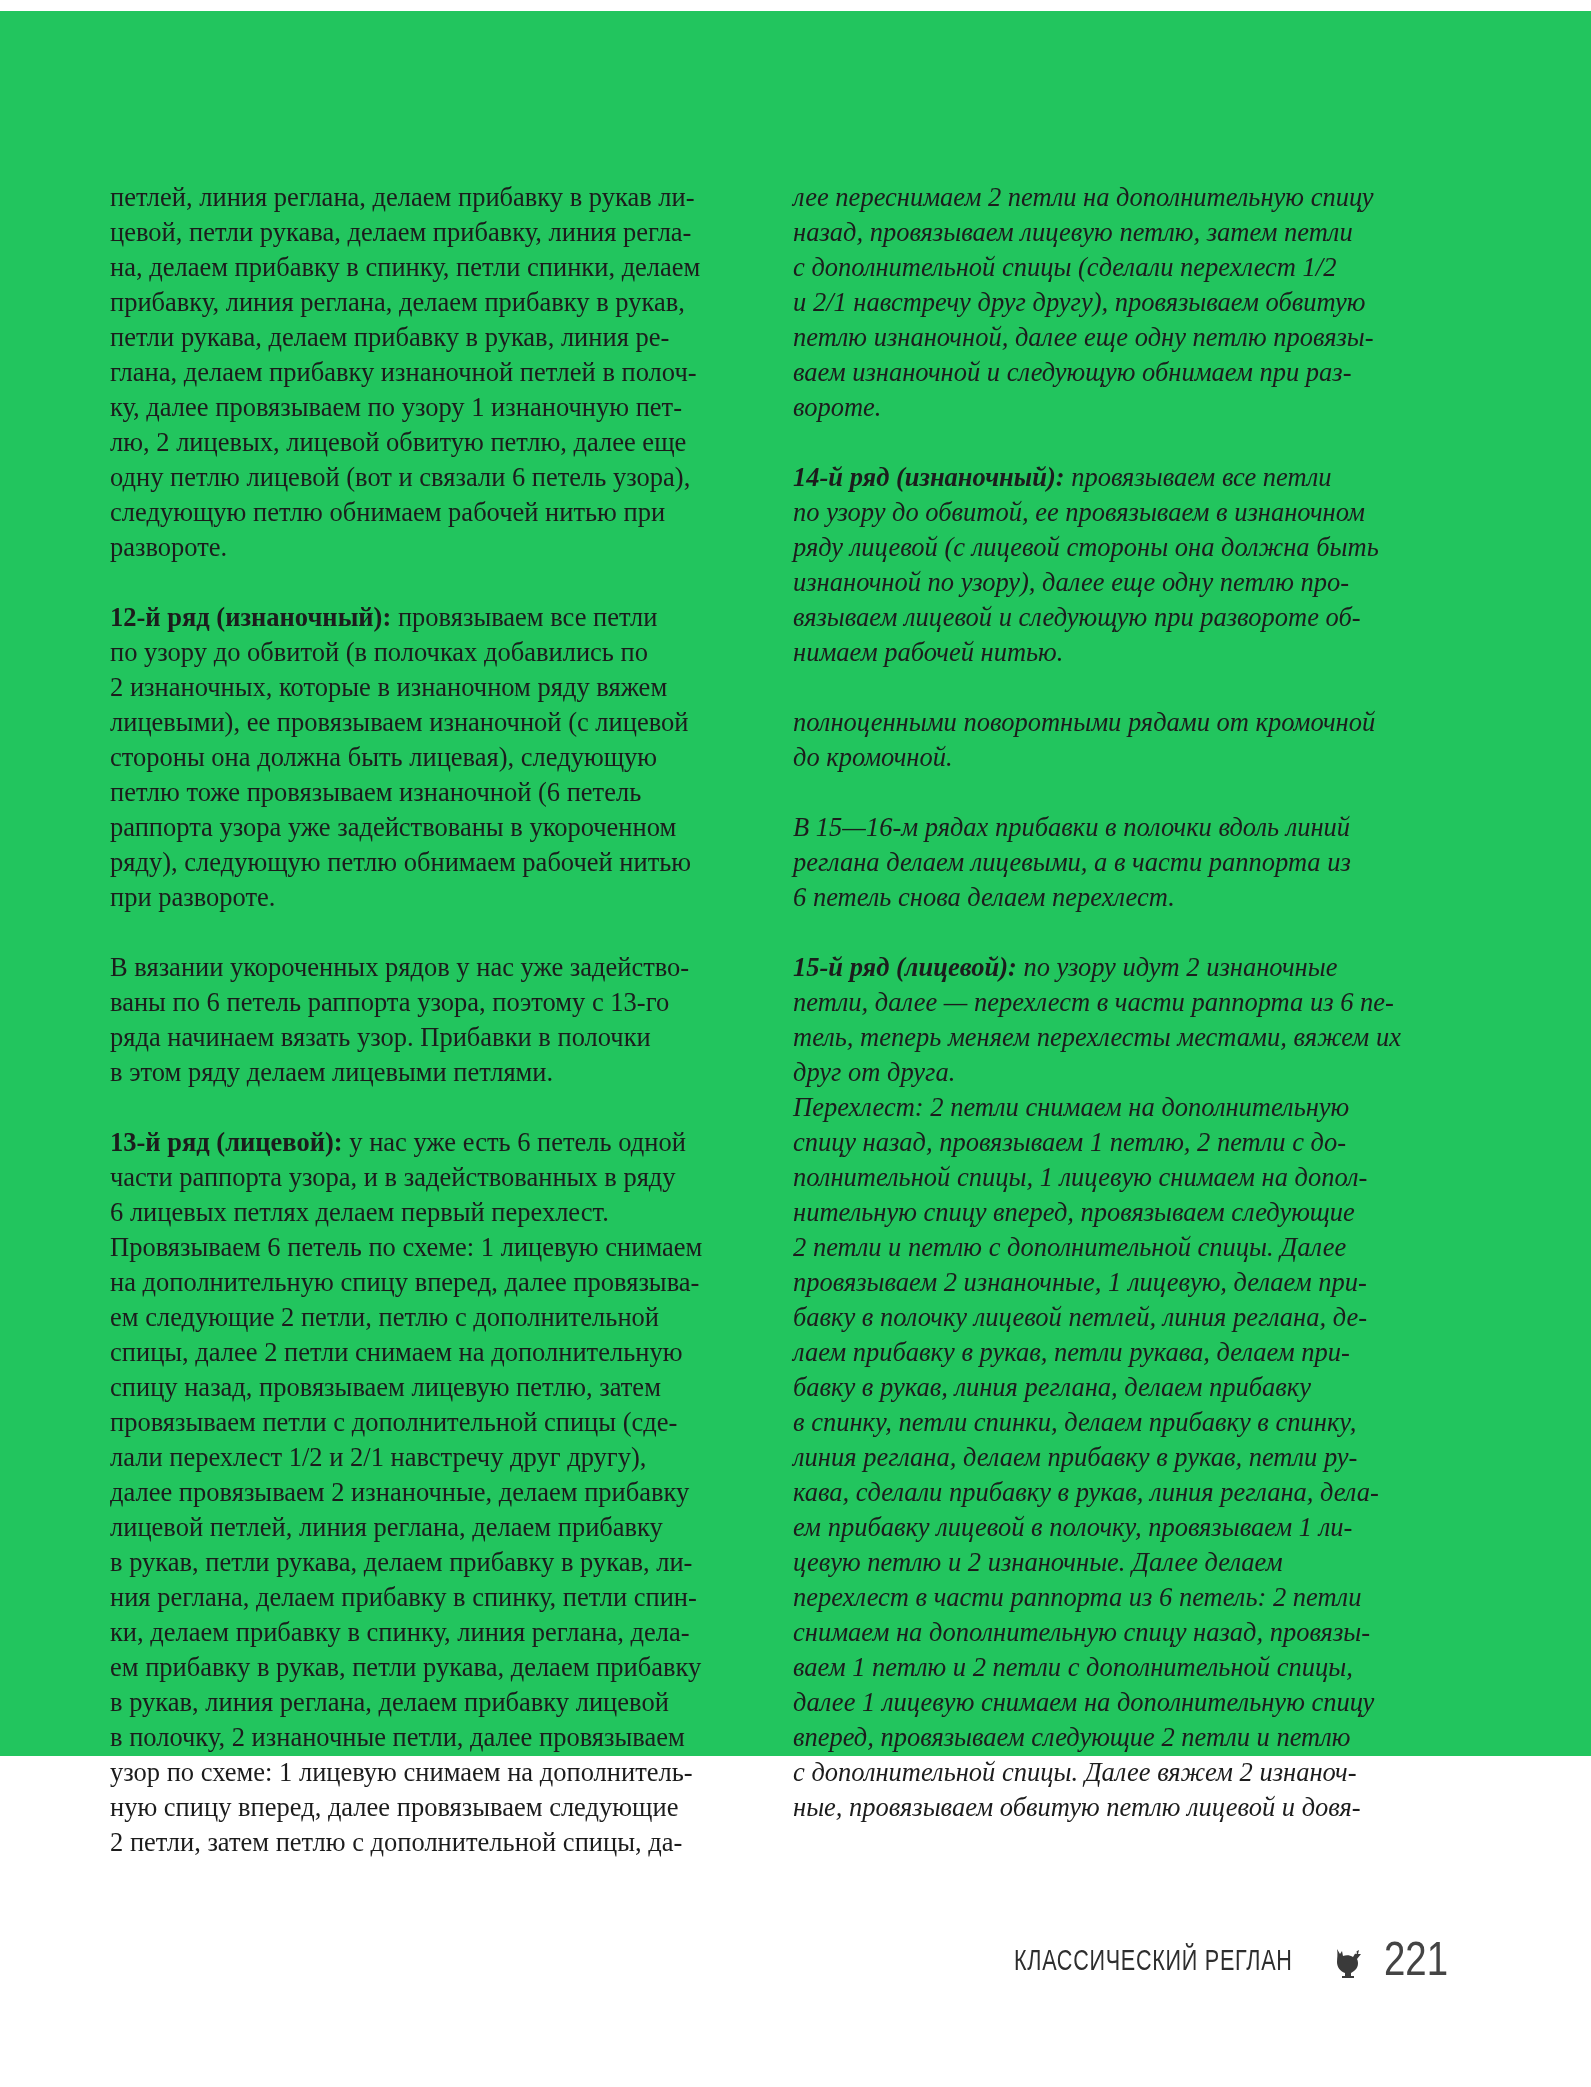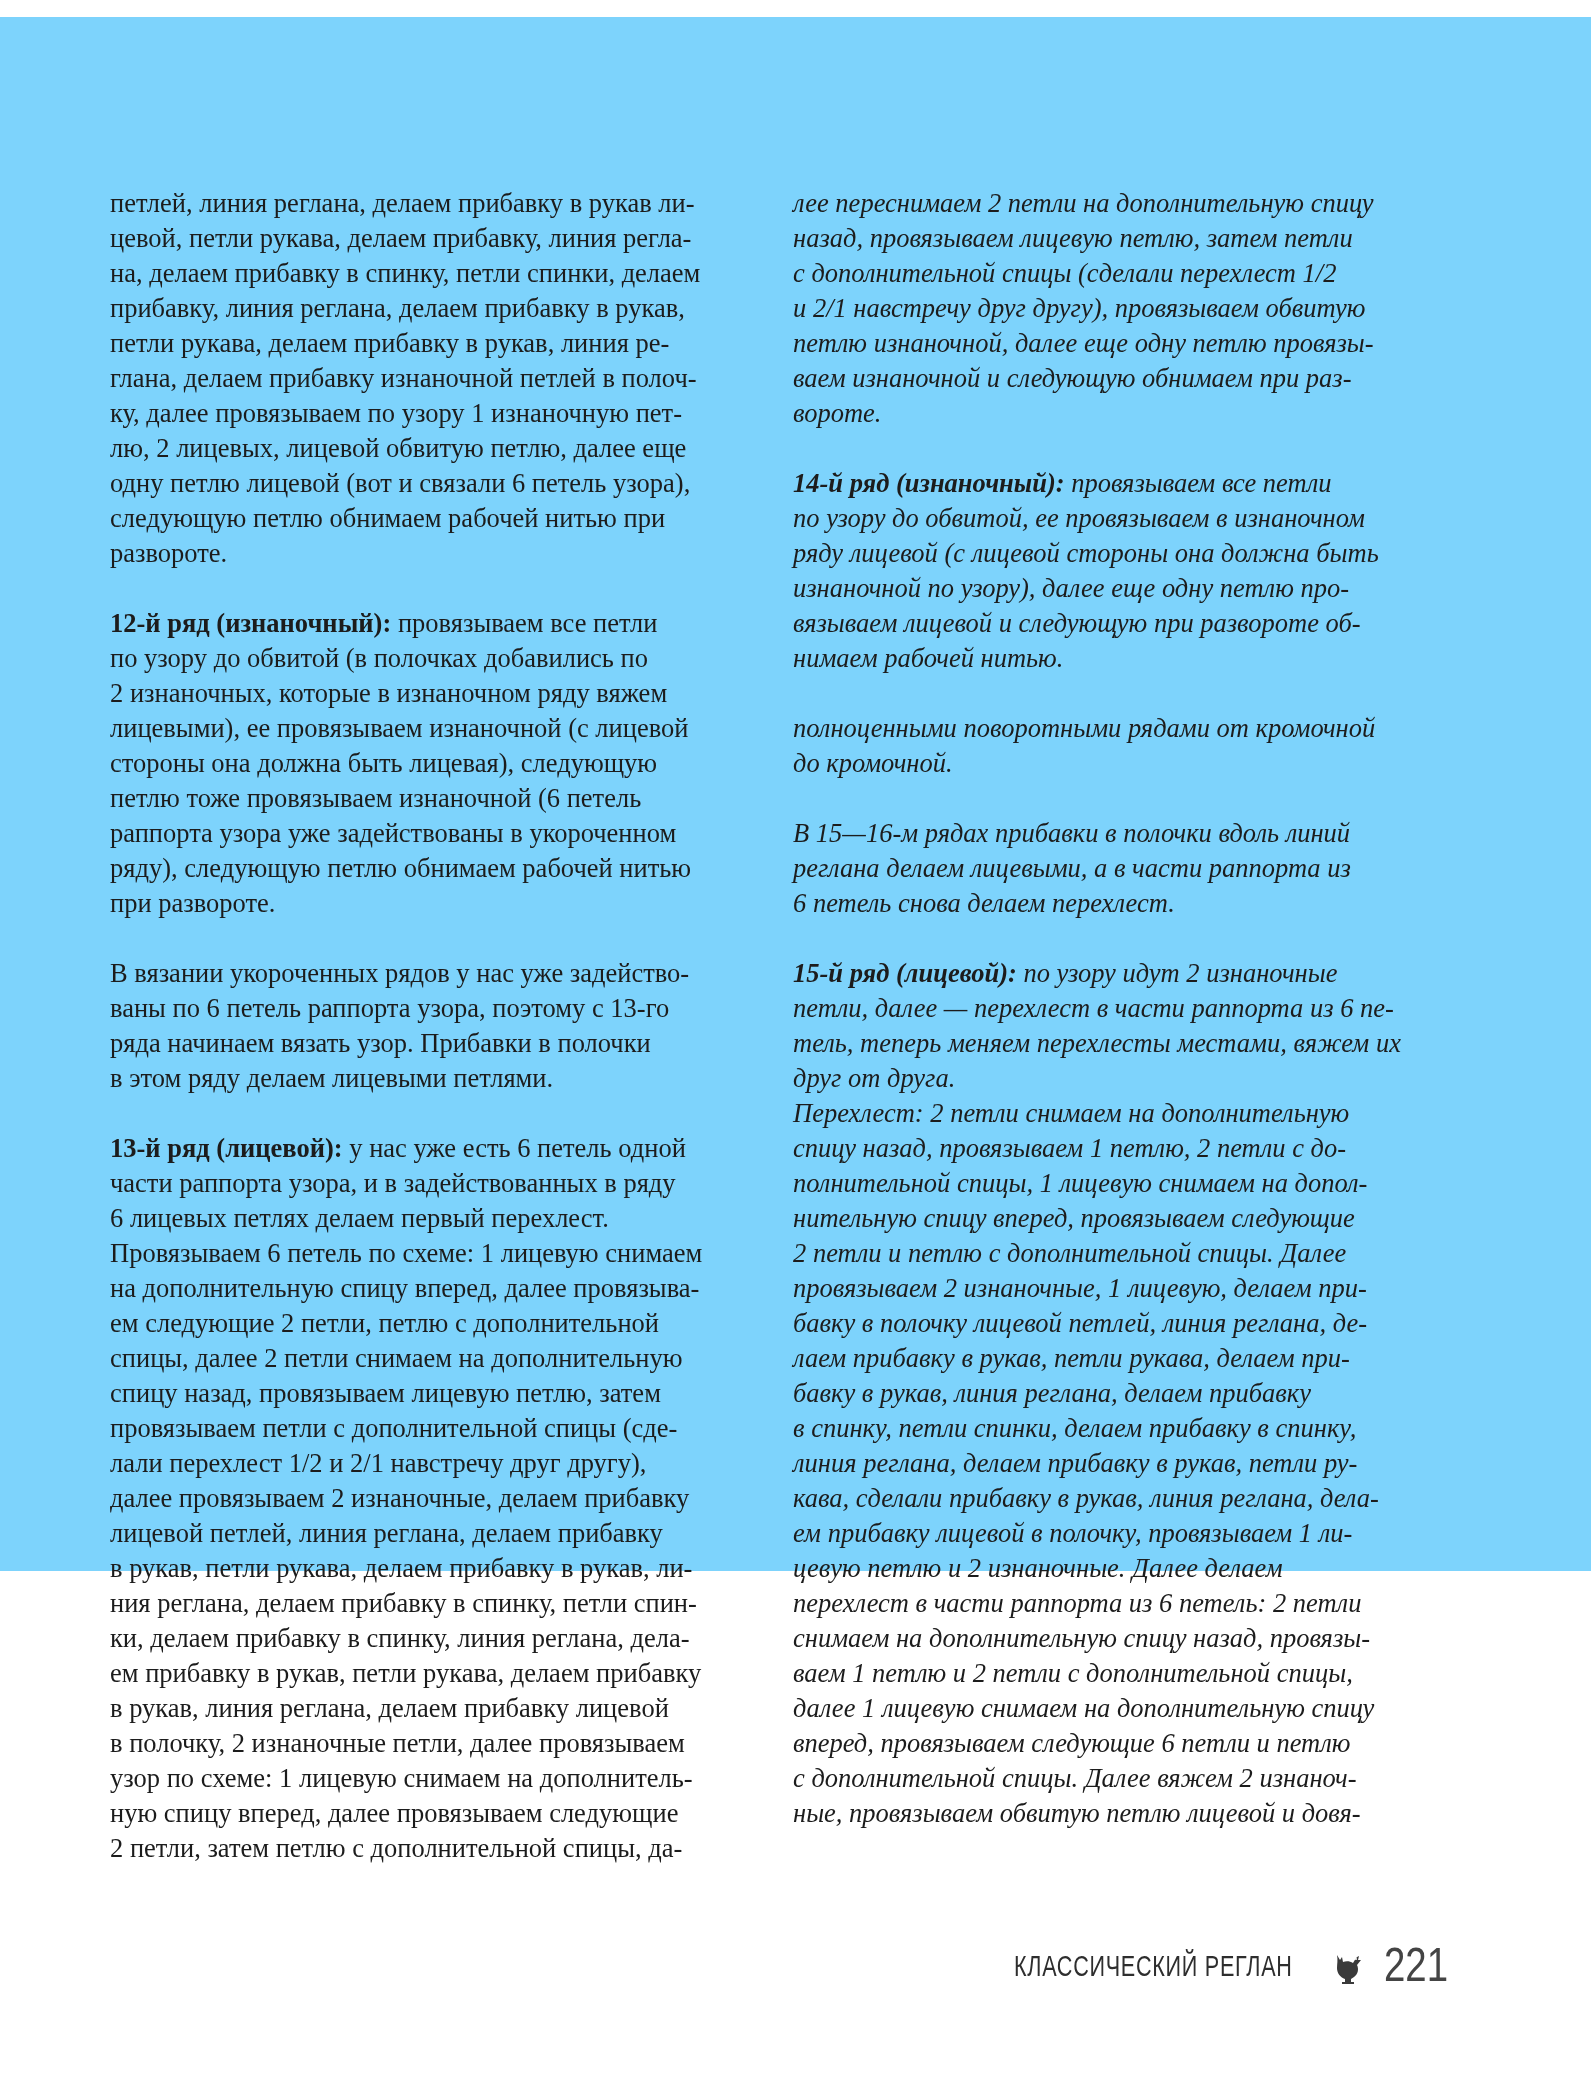--- a/index.html
+++ b/index.html
@@ -1,17 +1,17 @@
 <!DOCTYPE html>
 <html><head>
 <meta charset="utf-8">
 <style>
   html, body { margin: 0; padding: 0; background: #ffffff; }
   body { width: 1591px; height: 2087px; position: relative; overflow: hidden; }
-  .page { position: absolute; left: 0; top: 17px; width: 1591px; height: 1554px; background: #7dd3fc; }
+  .page { position: absolute; left: 0; top: 11px; width: 1591px; height: 1745px; background: #22c55e; }
   .column {
     position: absolute; top: 169px;
     font-family: "Liberation Serif", "DejaVu Serif", serif;
     font-size: 26.5px; line-height: 35px; color: #1c1c1c;
   }
   .col-left { left: 110px; width: 640px; }
   .col-right { left: 793px; width: 640px; font-style: italic; }
   .line { display: block; white-space: nowrap; height: 35px; }
   .blank { display: block; height: 35px; }
   .bold { font-weight: bold; }
@@ -123,21 +123,21 @@
       <span class="line"><span>бавку в рукав, линия реглана, делаем прибавку</span></span>
       <span class="line"><span>в спинку, петли спинки, делаем прибавку в спинку,</span></span>
       <span class="line"><span>линия реглана, делаем прибавку в рукав, петли ру-</span></span>
       <span class="line"><span>кава, сделали прибавку в рукав, линия реглана, дела-</span></span>
       <span class="line"><span>ем прибавку лицевой в полочку, провязываем 1 ли-</span></span>
       <span class="line"><span>цевую петлю и 2 изнаночные. Далее делаем</span></span>
       <span class="line"><span>перехлест в части раппорта из 6 петель: 2 петли</span></span>
       <span class="line"><span>снимаем на дополнительную спицу назад, провязы-</span></span>
       <span class="line"><span>ваем 1 петлю и 2 петли с дополнительной спицы,</span></span>
       <span class="line"><span>далее 1 лицевую снимаем на дополнительную спицу</span></span>
-      <span class="line"><span>вперед, провязываем следующие 6 петли и петлю</span></span>
+      <span class="line"><span>вперед, провязываем следующие 2 петли и петлю</span></span>
       <span class="line"><span>с дополнительной спицы. Далее вяжем 2 изнаноч-</span></span>
       <span class="line"><span>ные, провязываем обвитую петлю лицевой и довя-</span></span>
     </div>
 
   <div class="footer">
     <span class="running-head">КЛАССИЧЕСКИЙ РЕГЛАН</span>
     <span class="hen-icon">
       <svg width="30" height="36" viewBox="0 0 30 36">
         <path fill="#3a3a3a" d="M5 4 L8 9 L10 6 L11 11 C14 10 18 10 21 12 C23 9 24 6 27 5 L26 9 L29 9 L25 14 C27 18 26 23 22 26 L19 28 L19 31 L22 31 L22 33 L10 33 L10 31 L13 31 L13 28 C8 26 5 22 5 17 C5 13 6 9 5 4 Z"></path>
         <circle cx="24" cy="8" r="1" fill="#fff"></circle>

